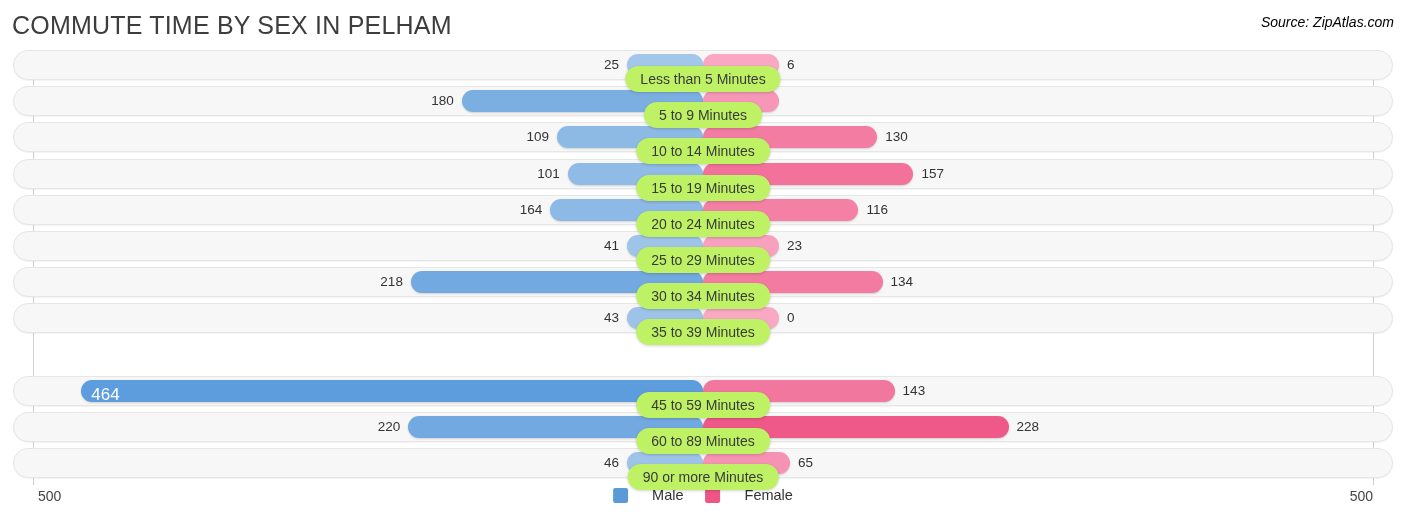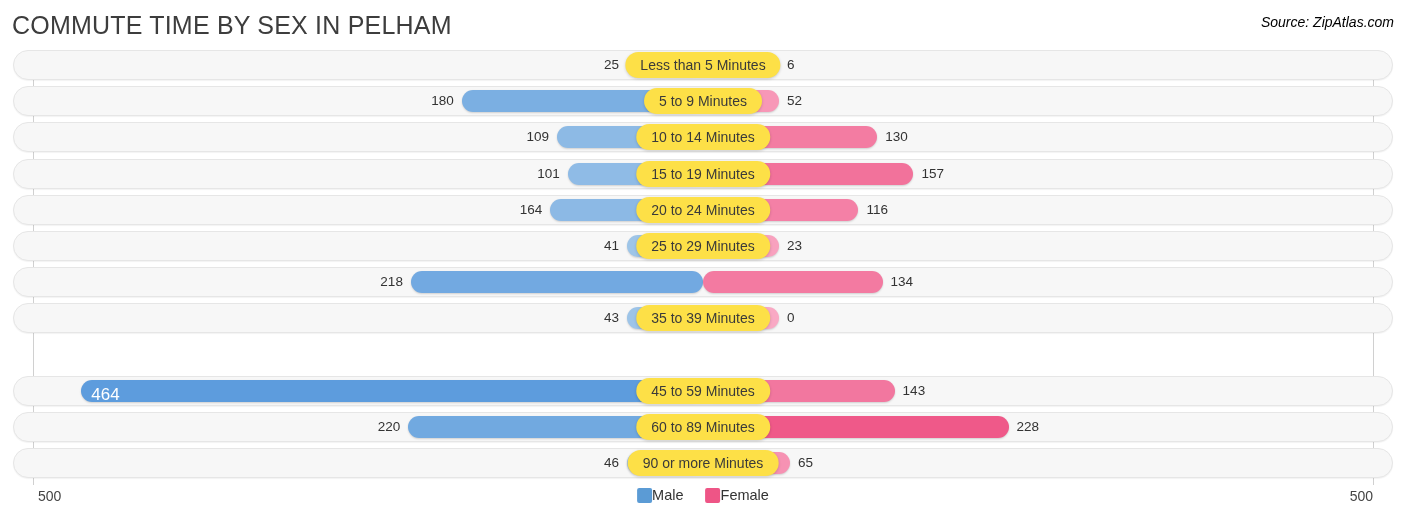--- a/index.html
+++ b/index.html
@@ -97,27 +97,27 @@
     top: 4px; left: 10px;
     height: 22px; line-height: 22px;
     font-size: 17px;
     color: #ffffff;
     white-space: nowrap;
   }
 
   
   .cat-pill {
     position: absolute;
-    top: 2px;
+    top: 16px;
     left: 50%;
     transform: translateX(-50%);
     height: 26px;
     line-height: 26px;
     padding: 0 15px;
-    background: #fde047;
+    background: #bef264;
     border-radius: 13px;
     font-size: 14px;
     color: #3a3a3a;
     white-space: nowrap;
     box-shadow: 0 1px 3px rgba(0,0,0,.18);
     z-index: 5;
   }
 
   
   #chart-footer {
@@ -139,21 +139,21 @@
     left: 50%; top: 4px;
     transform: translateX(-50%);
     display: flex;
     align-items: center;
     gap: 22px;
     white-space: nowrap;
   }
   .legend-item {
     display: flex;
     align-items: center;
-    gap: 0;
+    gap: 24px;
   }
   .legend-swatch {
     width: 15px; height: 15px;
     border-radius: 2px;
     display: inline-block;
   }
   .legend-label {
     font-size: 14.5px;
     color: #333333;
   }
@@ -176,21 +176,20 @@
       <div class="bar bar-female" style="width: 76px; background: rgb(249, 167, 194);"></div>
       <div class="value-label value-male" style="right: calc(50% + 84px); left: 0px;">25</div>
       <div class="value-label value-female" style="left: calc(50% + 84px); right: 0px;">6</div>
       <div class="cat-pill">Less than 5 Minutes</div>
     </div>
     <div class="bar-row" style="top: 40.2px;">
       <div class="row-track"></div>
       <div class="bar bar-male" style="width: 241.2px; background: rgb(123, 175, 226);"></div>
       <div class="bar bar-female" style="width: 76px; background: rgb(247, 151, 183);"></div>
       <div class="value-label value-male" style="right: calc(50% + 249.2px); left: 0px;">180</div>
-      <div class="value-label value-female" style="left: calc(50% + 84px); right: 0px;">52</div>
       <div class="cat-pill">5 to 9 Minutes</div>
     </div>
     <div class="bar-row" style="top: 76.4px;">
       <div class="row-track"></div>
       <div class="bar bar-male" style="width: 146.06px; background: rgb(141, 186, 229);"></div>
       <div class="bar bar-female" style="width: 174.2px; background: rgb(243, 124, 162);"></div>
       <div class="value-label value-male" style="right: calc(50% + 154.06px); left: 0px;">109</div>
       <div class="value-label value-female" style="left: calc(50% + 182.2px); right: 0px;">130</div>
       <div class="cat-pill">10 to 14 Minutes</div>
     </div>
@@ -217,20 +216,21 @@
       <div class="value-label value-male" style="right: calc(50% + 84px); left: 0px;">41</div>
       <div class="value-label value-female" style="left: calc(50% + 84px); right: 0px;">23</div>
       <div class="cat-pill">25 to 29 Minutes</div>
     </div>
     <div class="bar-row" style="top: 221.2px;">
       <div class="row-track"></div>
       <div class="bar bar-male" style="width: 292.12px; background: rgb(114, 169, 225);"></div>
       <div class="bar bar-female" style="width: 179.56px; background: rgb(243, 122, 161);"></div>
       <div class="value-label value-male" style="right: calc(50% + 300.12px); left: 0px;">218</div>
       <div class="value-label value-female" style="left: calc(50% + 187.56px); right: 0px;">134</div>
+      <div class="cat-pill">30 to 34 Minutes</div>
     </div>
     <div class="bar-row" style="top: 257.4px;">
       <div class="row-track"></div>
       <div class="bar bar-male" style="width: 76px; background: rgb(157, 196, 232);"></div>
       <div class="bar bar-female" style="width: 76px; background: rgb(249, 169, 196);"></div>
       <div class="value-label value-male" style="right: calc(50% + 84px); left: 0px;">43</div>
       <div class="value-label value-female" style="left: calc(50% + 84px); right: 0px;">0</div>
       <div class="cat-pill">35 to 39 Minutes</div>
     </div>
     <div class="bar-row" style="top: 329.8px;">

